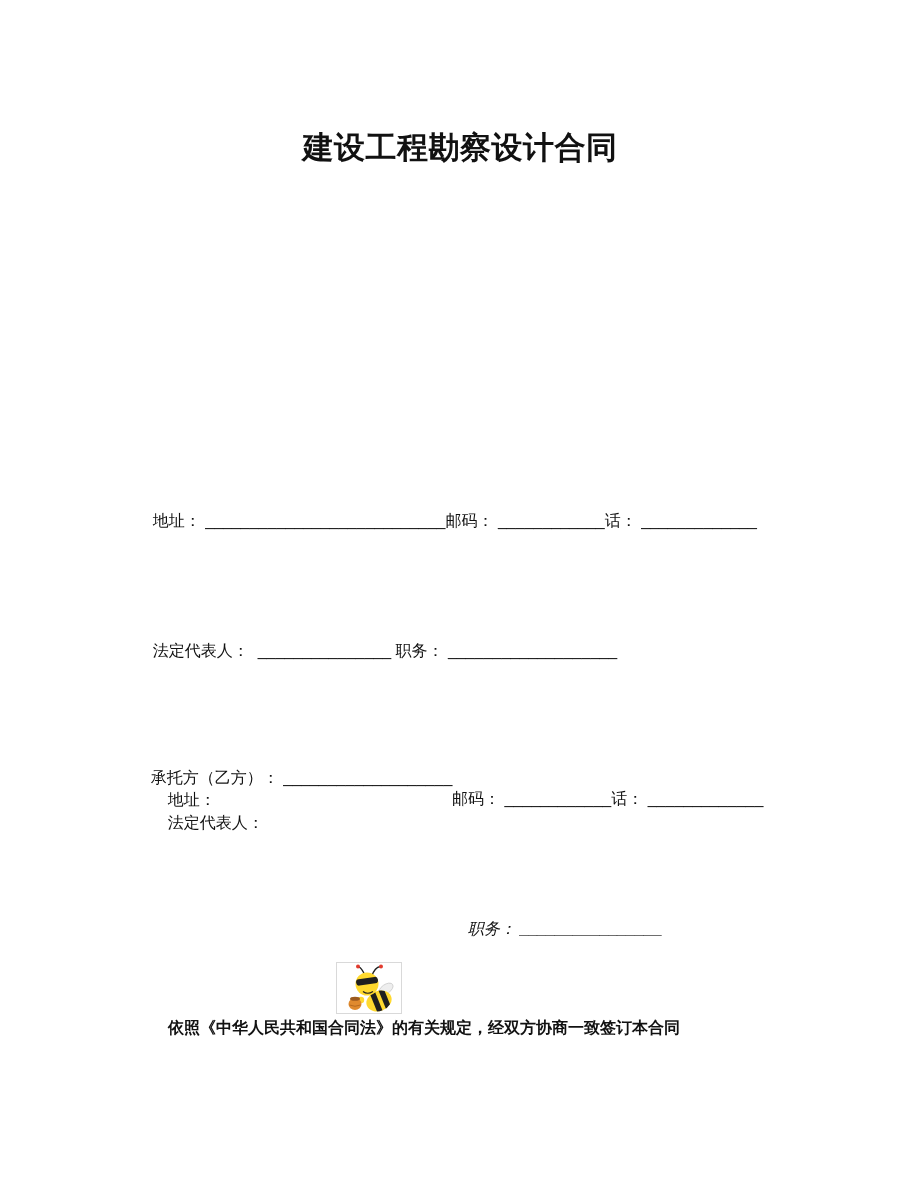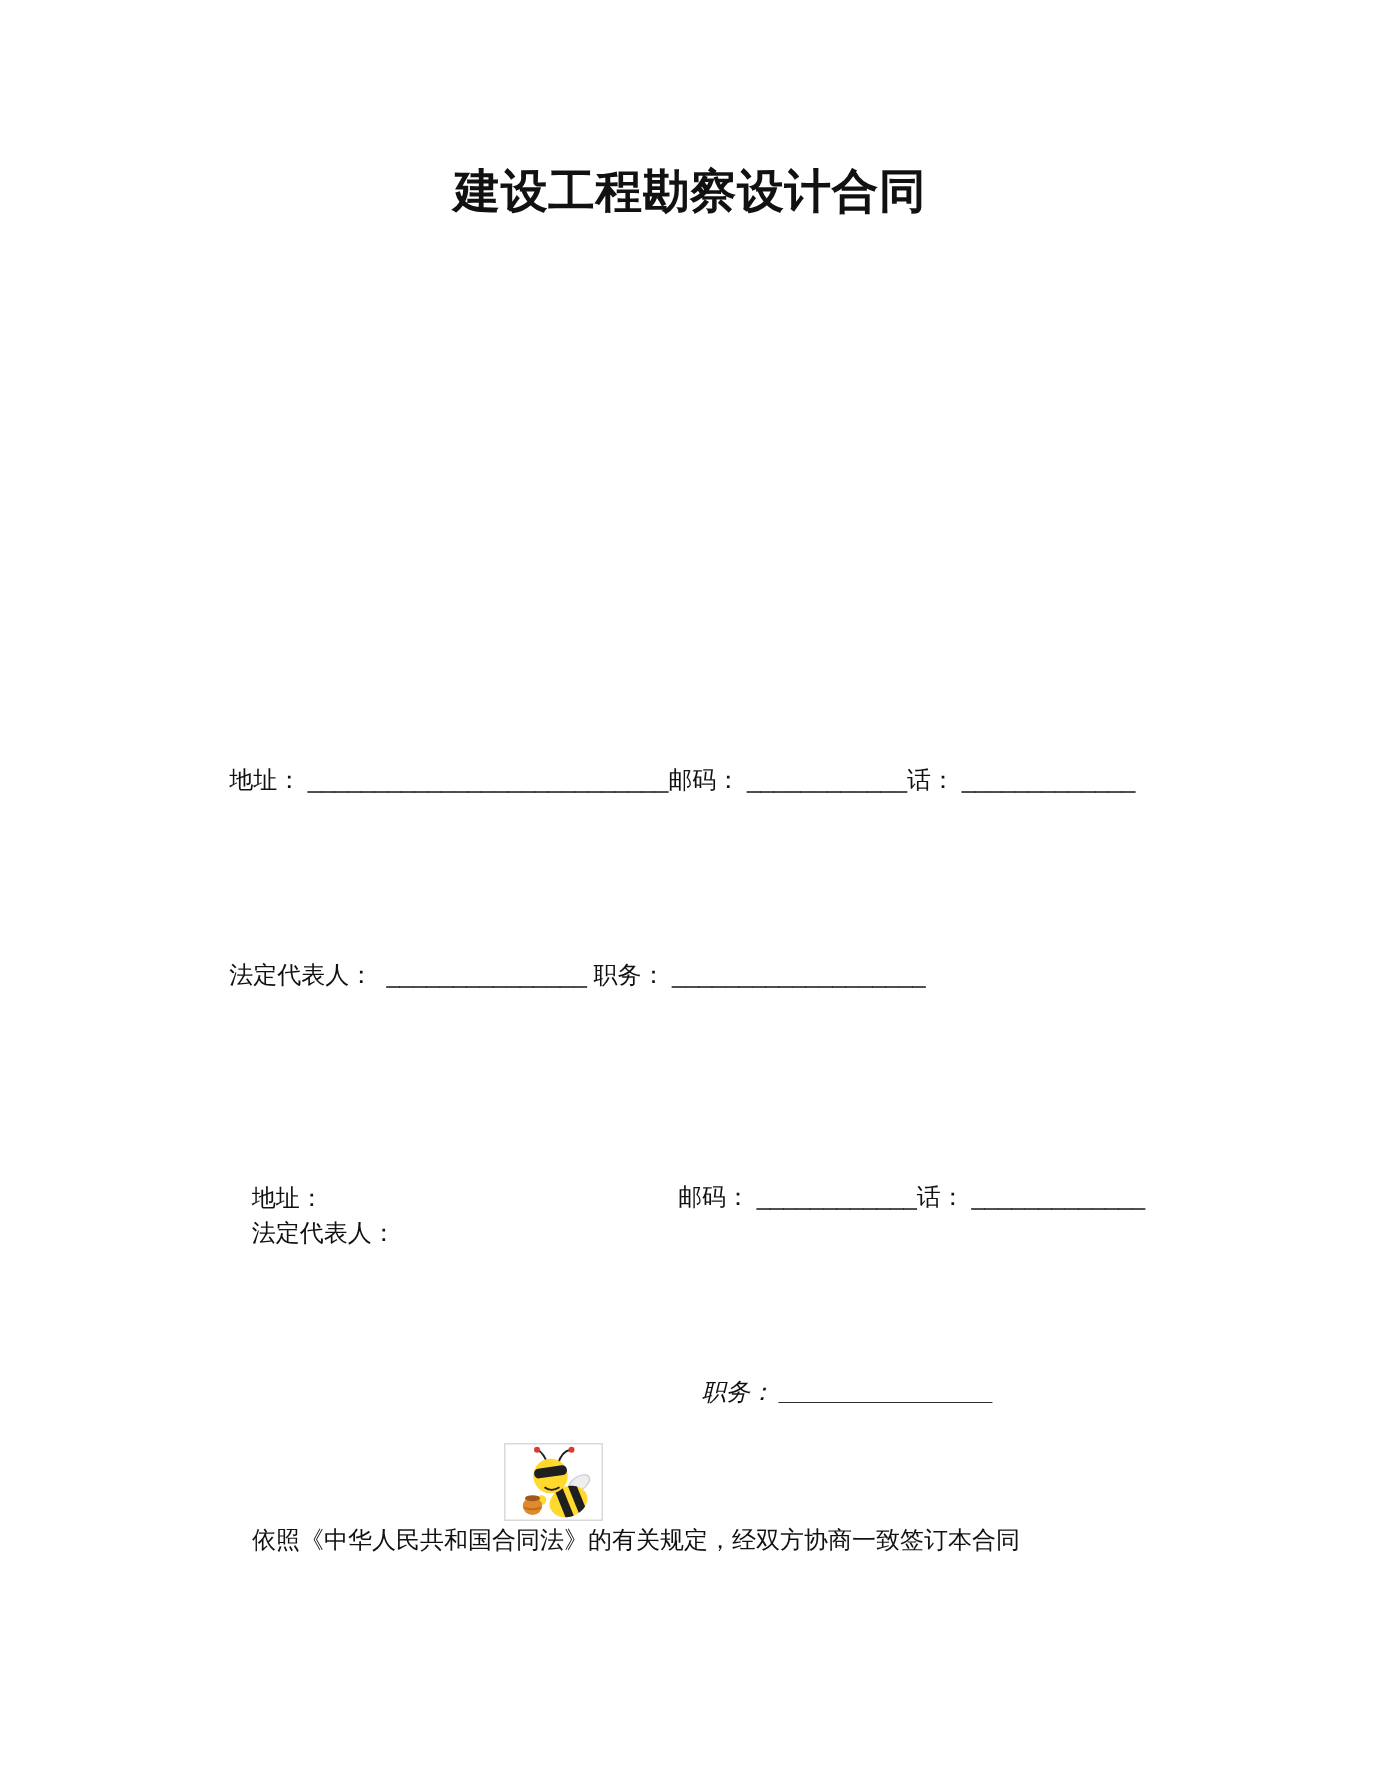--- a/index.html
+++ b/index.html
@@ -9,54 +9,57 @@
     color: #111111;
   }
   .page {
     position: relative;
     width: 920px; height: 1192px;
     background: #ffffff;
     overflow: hidden;
   }
   .doc-title {
     position: absolute;
-    top: 107px; left: 0; width: 100%;
+    top: 127px; left: 0; width: 100%;
     text-align: center;
     font-size: 31px;
     font-weight: bold;
     letter-spacing: 0.5px;
   }
   .line {
     position: absolute;
     font-size: 16px;
     line-height: 21px;
     white-space: pre;
   }
   .line span { white-space: pre; }
   .abs-seg { position: absolute; top: 0; white-space: pre; }
   .blank { letter-spacing: 0; }
-  .footer-line { font-weight: 400; text-align: right; }
+  .footer-line { font-weight: 700; text-align: right; }
   .clipart { position: absolute; width: 66px; height: 52px; }
 </style>
 </head>
 <body>
 
 <div class="page">
 
   <div class="doc-title">建设工程勘察设计合同</div>
 
 
   <div class="line" style="left:135px; top:489px;">
     <span>地址：</span><span class="blank"> ___________________________</span><span>邮码：</span><span class="blank"> ____________</span><span>话：</span><span class="blank"> _____________</span>
   </div>
 
   <div class="line" style="left:135px; top:619px;">
     <span>法定代表人：</span><span class="blank">  _______________ </span><span>职务：</span><span class="blank"> ___________________</span>
   </div>
 
+  <div class="line" style="left:133px; top:746px;">
+    <span>承托方（乙方）：</span><span class="blank"> ___________________</span>
+  </div>
 
   <div class="line" style="left:150px; top:768px; width:640px;">
     <span>地址：</span><span class="abs-seg" style="left:302px;margin-top:20px;"><span>邮码：</span><span class="blank"> ____________</span><span>话：</span><span class="blank"> _____________</span></span>
   </div>
 
   <div class="line" style="left:150px; top:791px;">
     <span>法定代表人：</span>
   </div>
 
   <div class="line" style="left:450px; top:897px;font-style:italic;">

